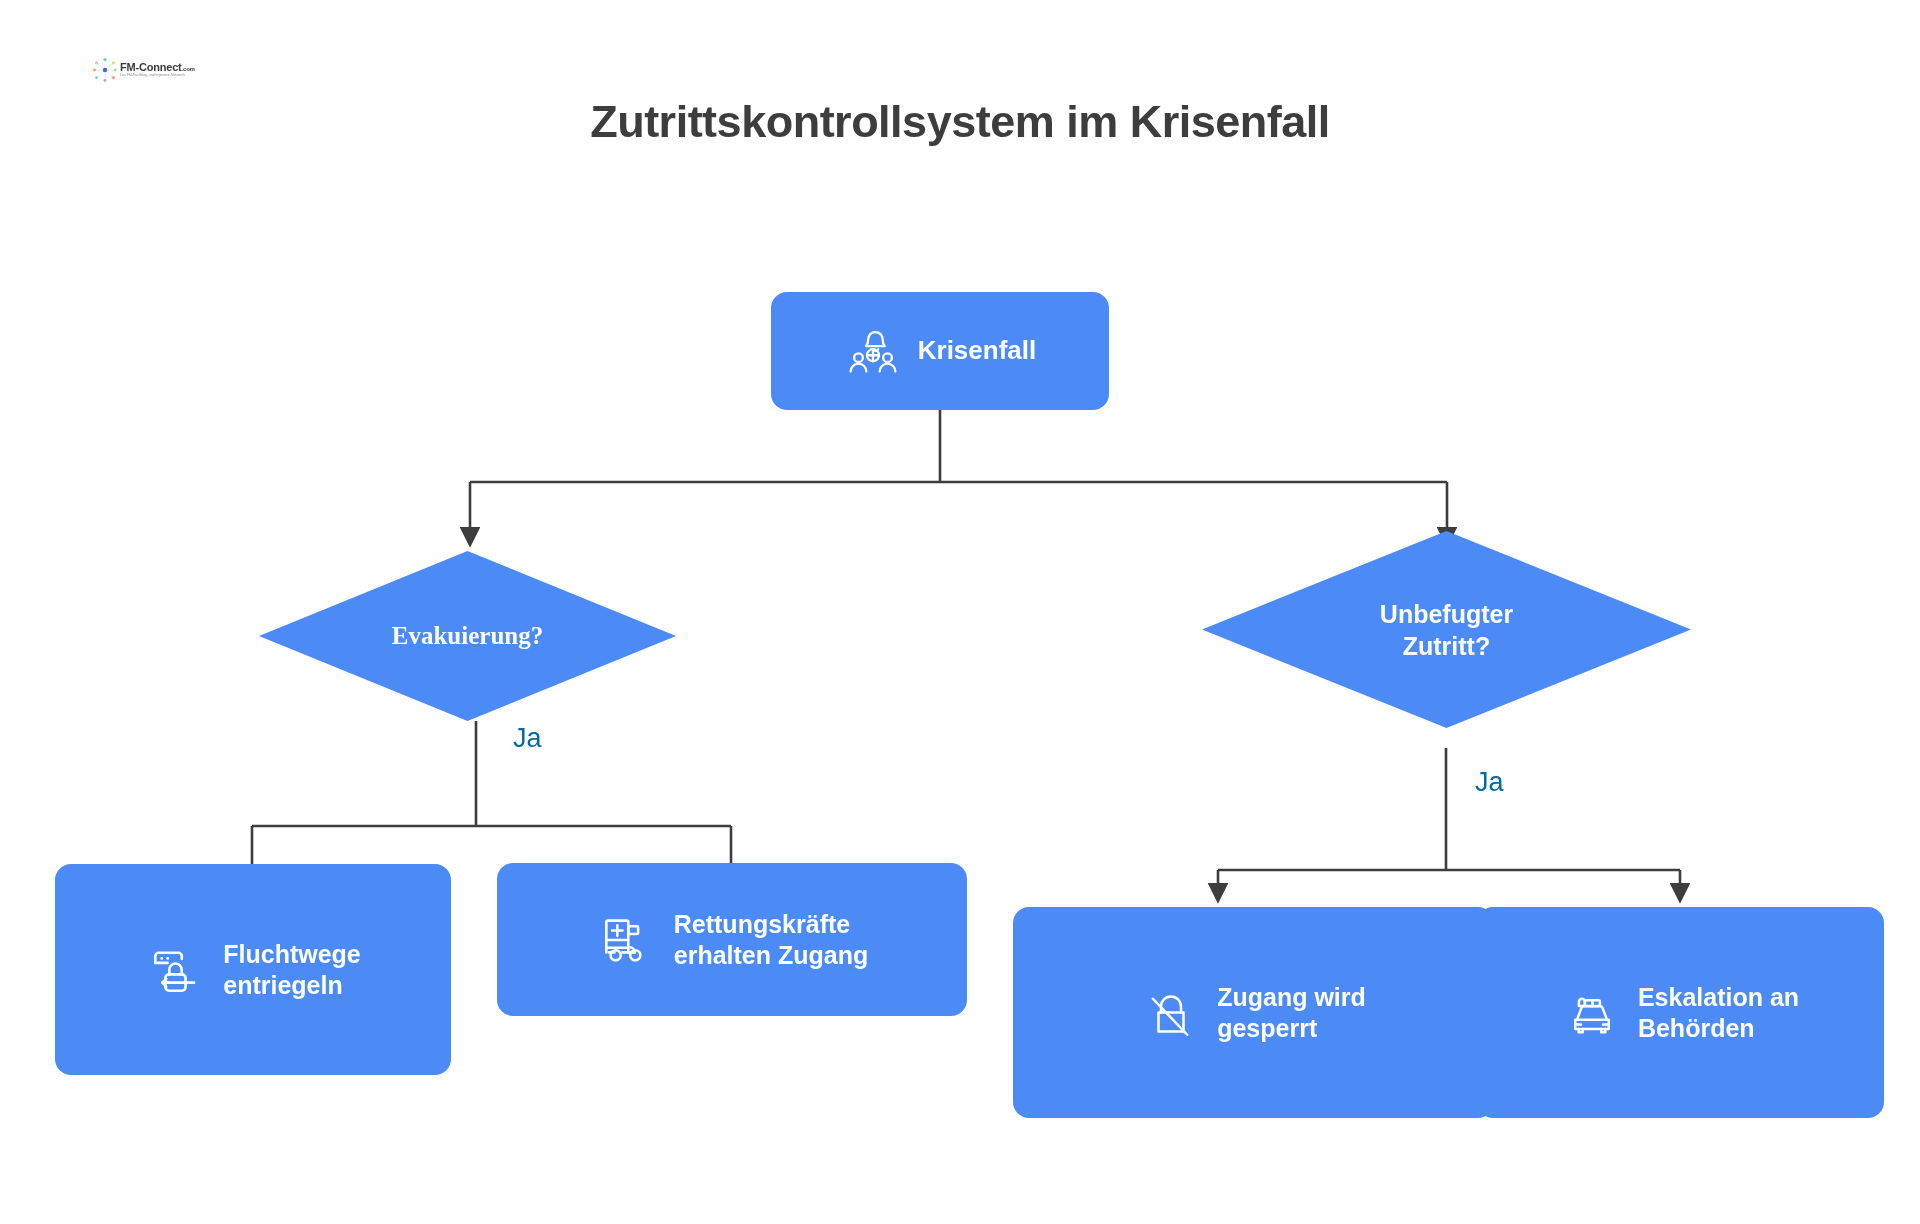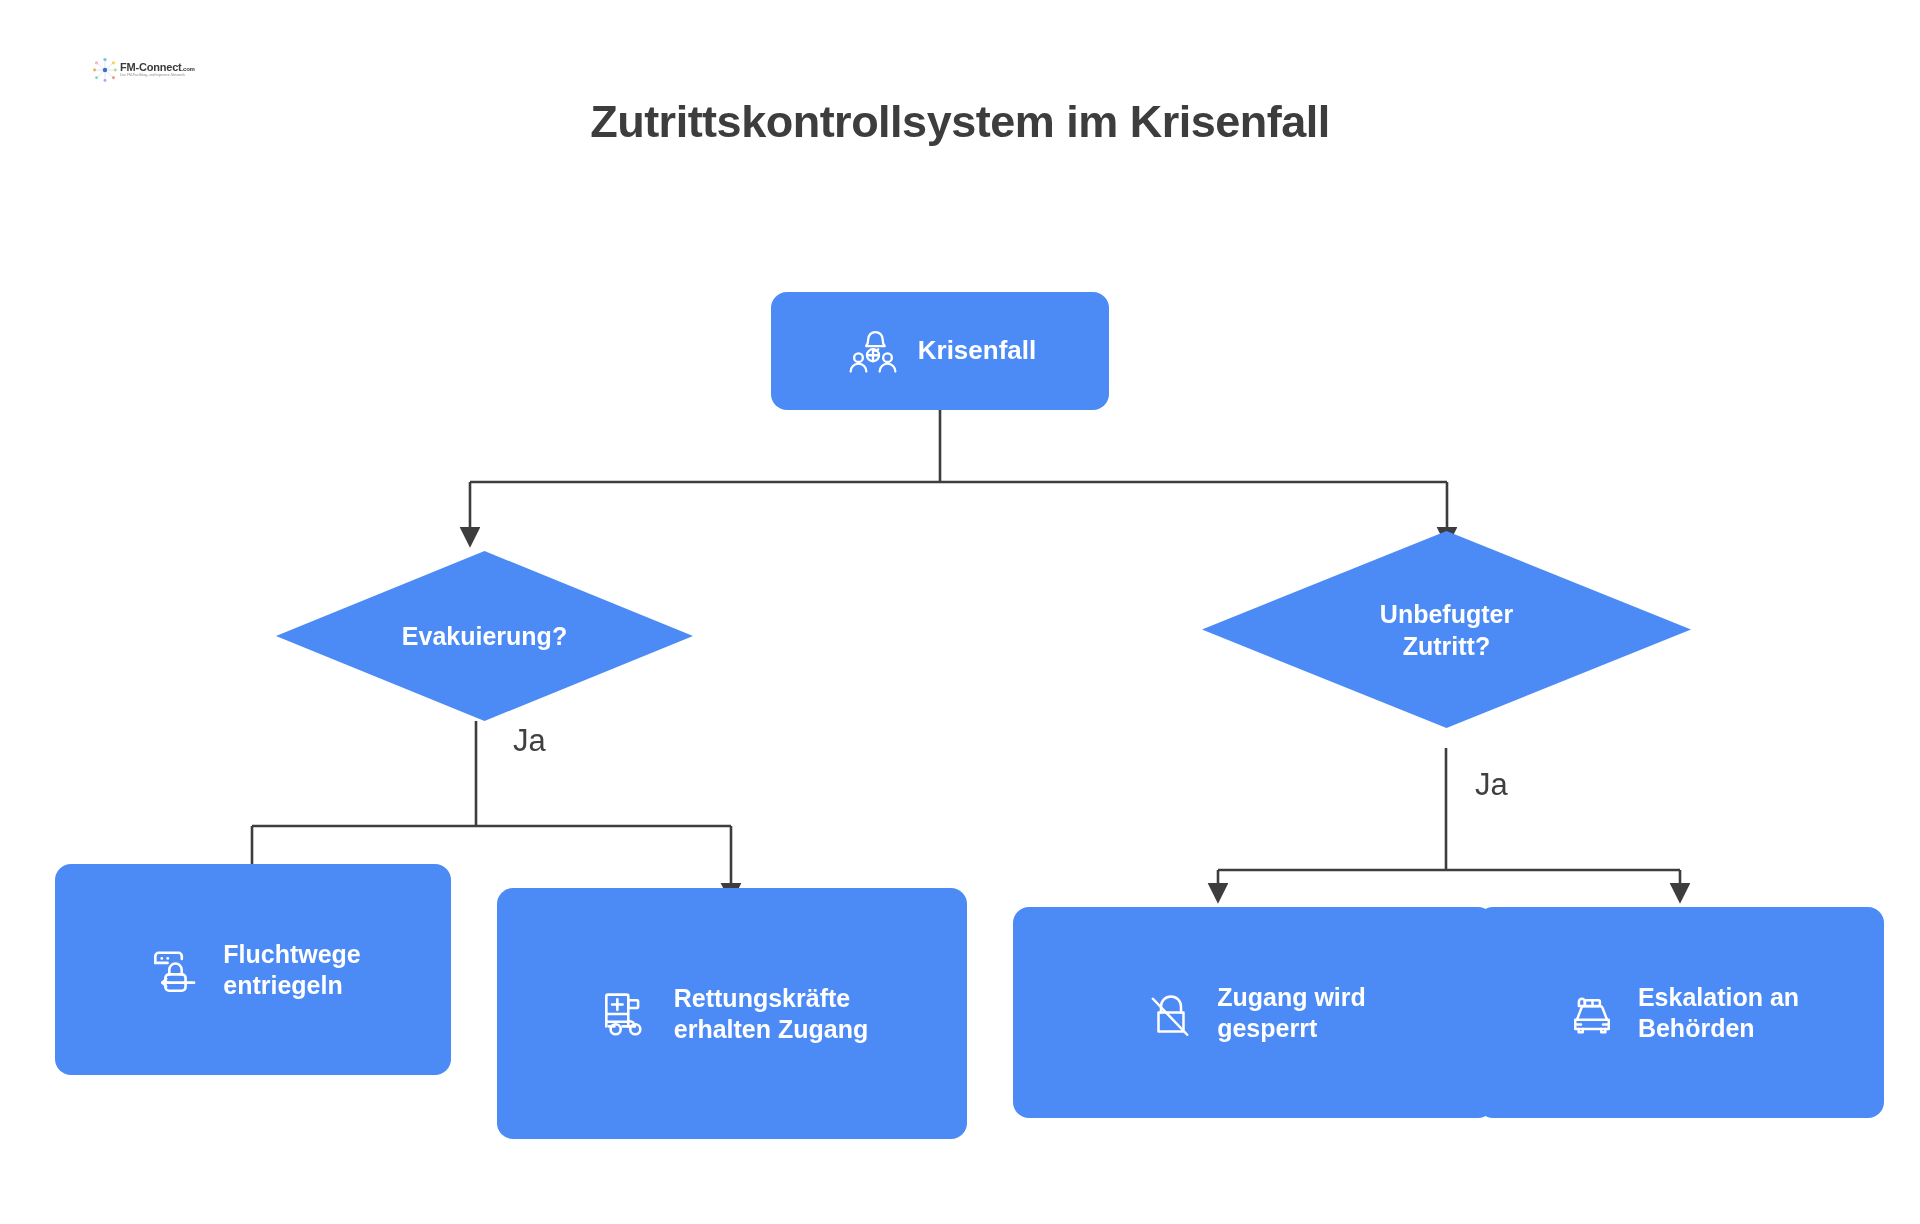--- a/index.html
+++ b/index.html
@@ -90,21 +90,21 @@
   }
 
   
   #node-krisenfall {
     left: 771px; top: 292px; width: 338px; height: 118px;
   }
   #node-krisenfall .node-label { font-size: 26px; }
 
   
   #node-fluchtwege    { left: 55px;   top: 864px; width: 396px; height: 211px; }
-  #node-rettung       { left: 497px;  top: 888px; width: 470px; height: 251px; }
+  #node-rettung       { left: 497px;  top: 863px; width: 470px; height: 153px; }
   #node-sperren       { left: 1013px; top: 907px; width: 481px; height: 211px; }
   #node-eskalation    { left: 1477px; top: 907px; width: 407px; height: 211px; }
 
   
   .diamond {
     position: absolute;
     display: flex;
     align-items: center;
     justify-content: center;
   }
@@ -117,28 +117,28 @@
   .diamond .node-label {
     position: relative;
     z-index: 2;
     color: #ffffff;
     font-size: 25px;
     font-weight: bold;
     line-height: 1.28;
     text-align: center;
     white-space: pre-line;
   }
-  #node-evakuierung { left: 276px; top: 551px; width: 417px; height: 170px; }
+  #node-evakuierung { left: 259px; top: 551px; width: 417px; height: 170px; font-family: Liberation Serif, serif; }
   #node-zutritt     { left: 1202px; top: 531px; width: 489px; height: 197px; }
 
   
   .edge-label {
     position: absolute;
-    font-size: 31px;
-    color: #404040;
+    font-size: 27px;
+    color: #0369a1;
     font-family: "Liberation Sans", sans-serif;
   }
   #edge-label-ja-left  { left: 513px;  top: 723px; }
   #edge-label-ja-right { left: 1475px; top: 767px; }
 </style>
 </head>
 <body>
 
 <div class="canvas">
 

